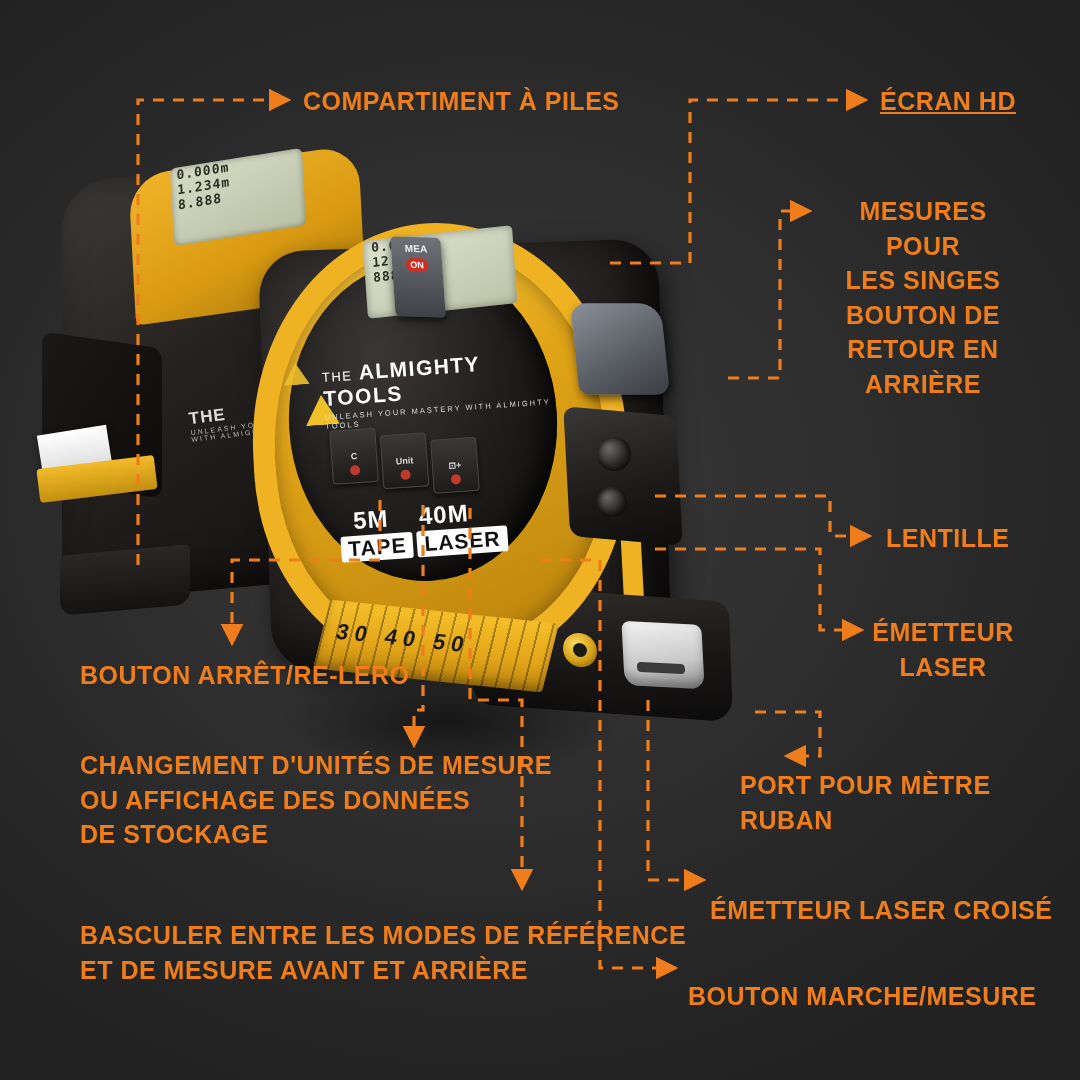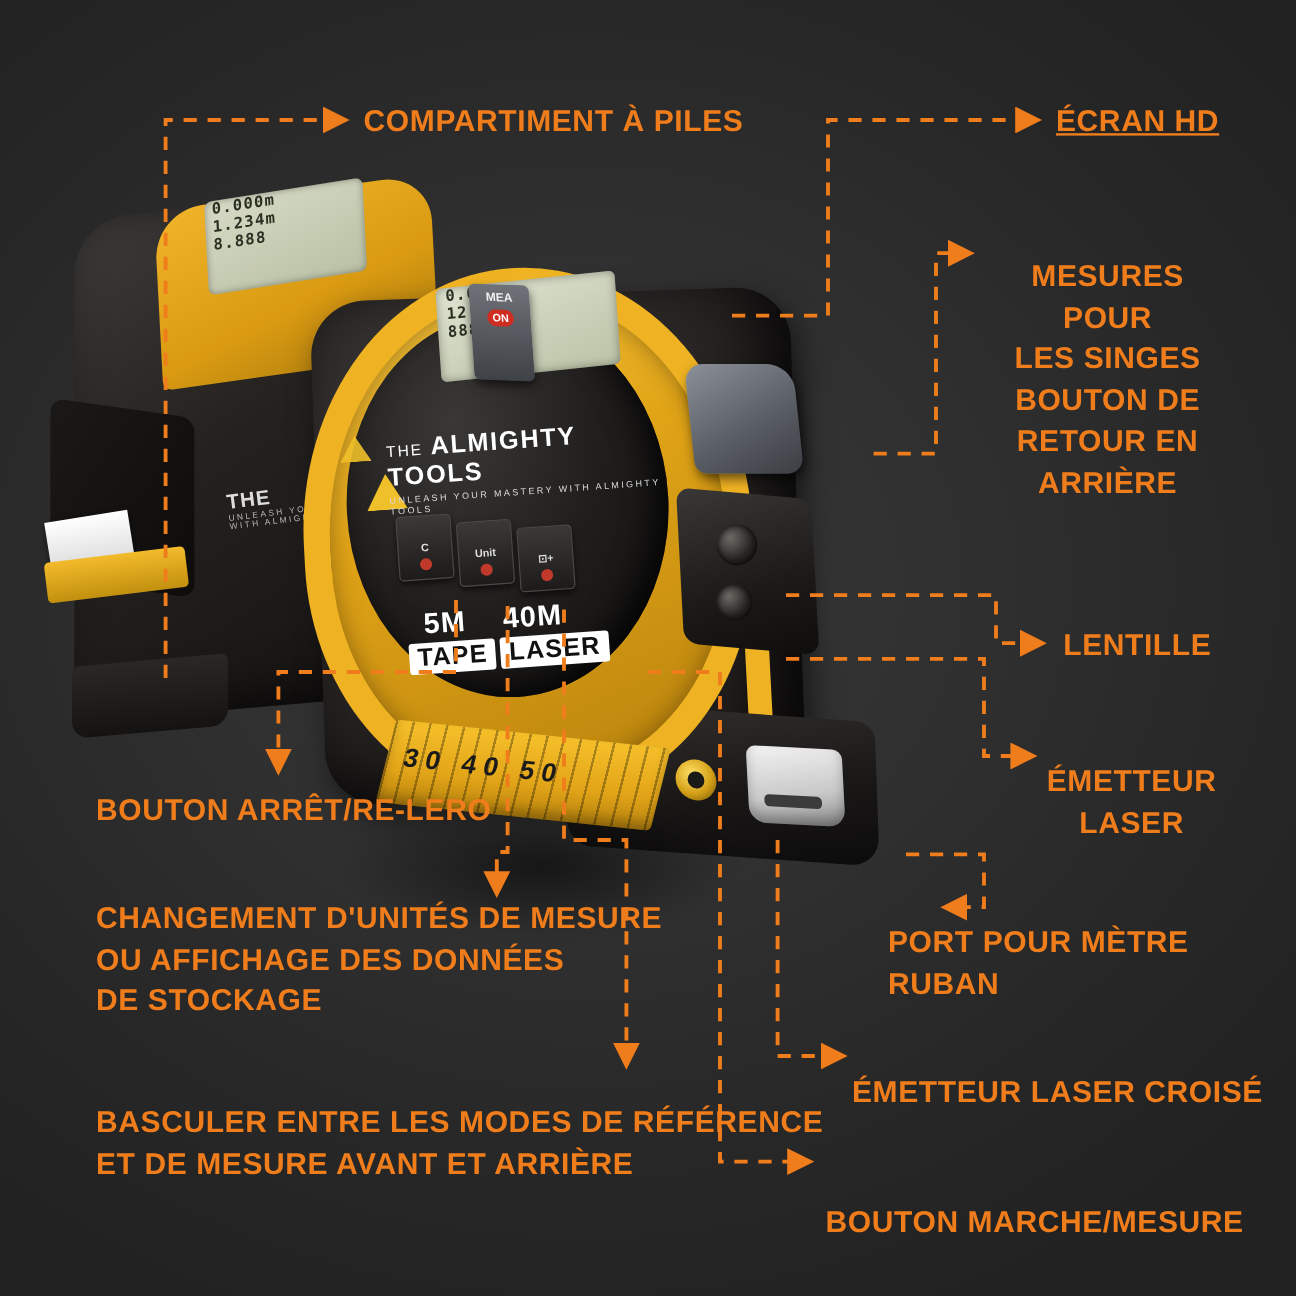--- a/index.html
+++ b/index.html
@@ -28,21 +28,21 @@
     position: absolute;
     color: #f07d1b;
     font-weight: bold;
     font-size: 25px;
     letter-spacing: 0.5px;
     line-height: 1.38;
     white-space: pre-line;
     text-transform: uppercase;
     font-family: "Liberation Sans", sans-serif;
   }
-  .label.center { text-align: center; margin-top: 19px; }
+  .label.center { text-align: center; }
 
   
   .leaders {
     position: absolute;
     inset: 0;
     pointer-events: none;
   }
 
   
   .photo { position: absolute; }
@@ -423,15 +423,15 @@
 
   <div class="label" style="left:80px; top:658px;">BOUTON ARRÊT/RE-LERO</div>
 
   <div class="label" style="left:700px; top:768px;margin-left:40px;">PORT POUR MÈTRE RUBAN</div>
 
   <div class="label" style="left:710px; top:866px;margin-top:27px;">ÉMETTEUR LASER CROISÉ</div>
 
   <div class="label" style="left:80px; top:918px;">BASCULER ENTRE LES MODES DE RÉFÉRENCE
 ET DE MESURE AVANT ET ARRIÈRE</div>
 
-  <div class="label" style="left:688px; top:1002px;">BOUTON MARCHE/MESURE</div>
+  <div class="label" style="left:688px; top:979px;">BOUTON MARCHE/MESURE</div>
 
 </div>
 
 </body></html>

